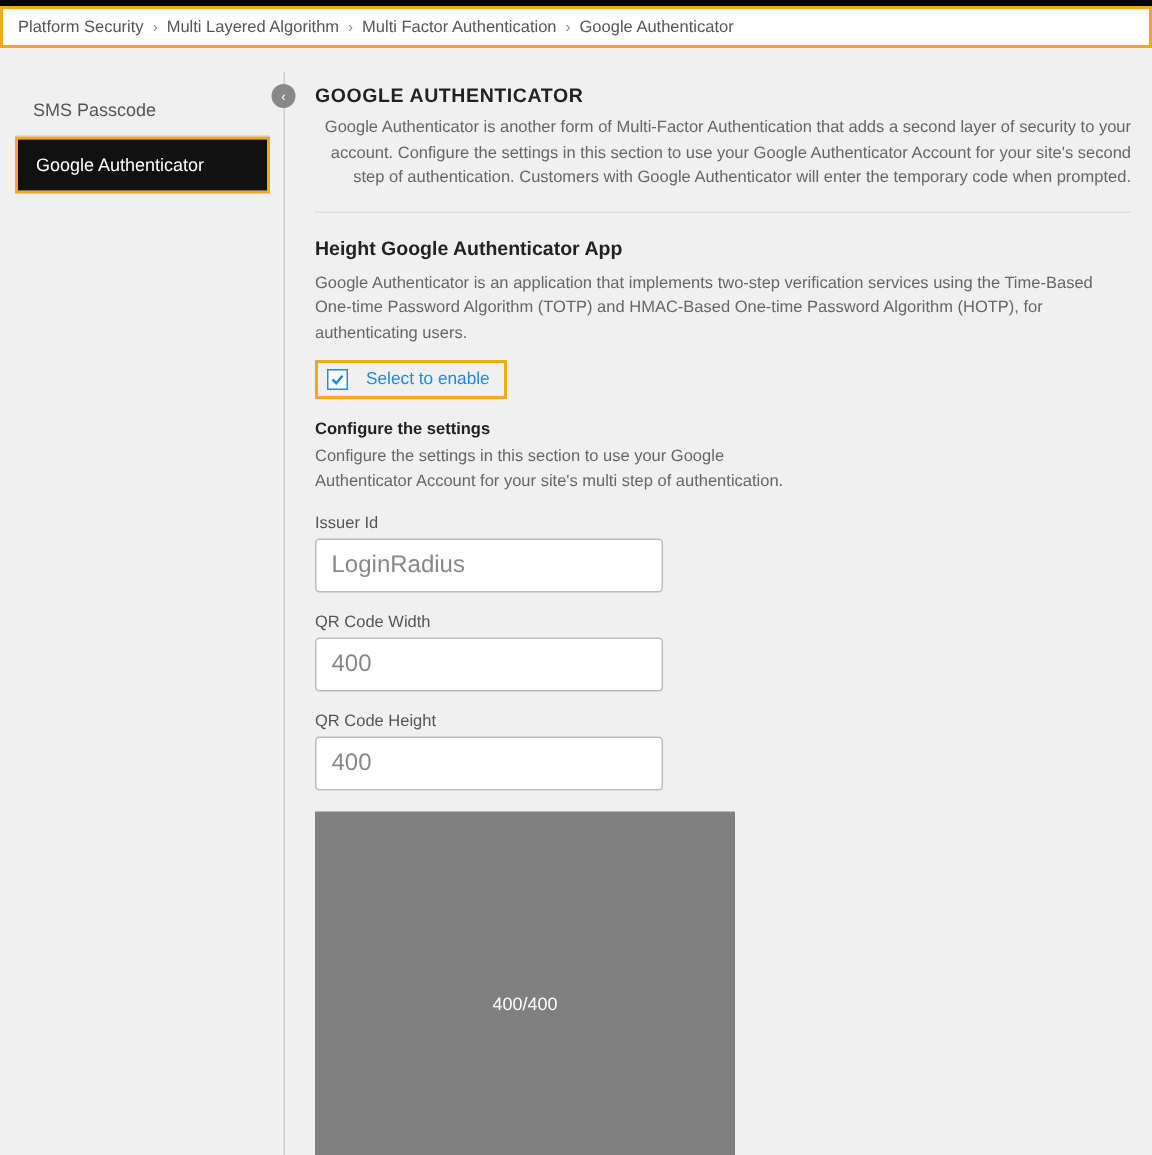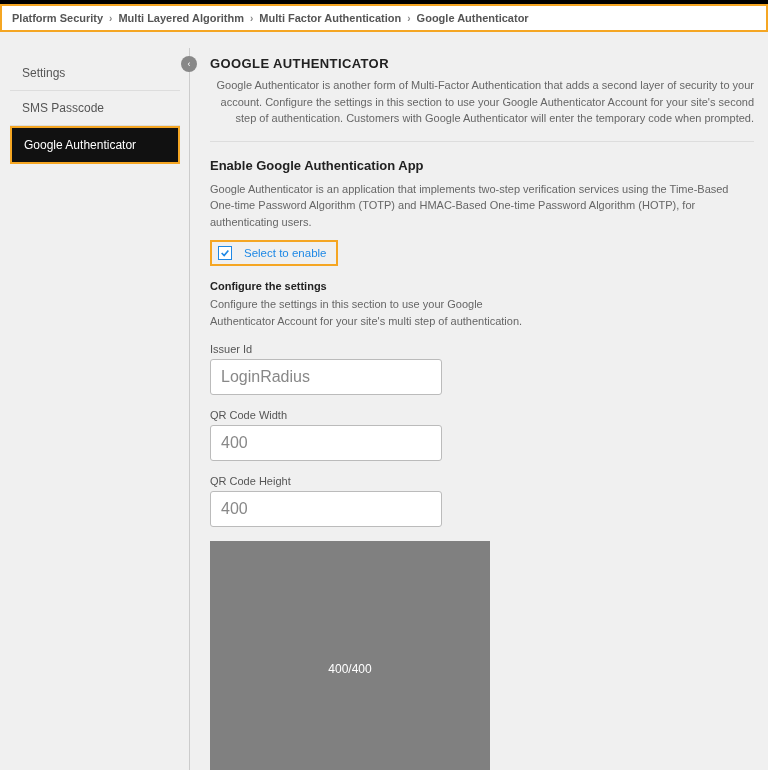--- a/index.html
+++ b/index.html
@@ -16,21 +16,20 @@
     }
     .breadcrumb {
       background: #fff;
       border: 2px solid #f5a623;
       padding: 6px 10px;
       font-size: 11px;
       color: #555;
       display: flex;
       align-items: center;
       gap: 6px;
-      font-weight: bold;
     }
     .breadcrumb .chev { color: #888; font-size: 10px; }
     .content-wrap {
       display: flex;
       padding: 16px 10px 20px 10px;
       background: #f0f0f0;
       gap: 0;
     }
     .sidebar {
       width: 170px;
@@ -190,40 +189,39 @@
   <span class="chev">›</span>
   <span>Multi Layered Algorithm</span>
   <span class="chev">›</span>
   <span>Multi Factor Authentication</span>
   <span class="chev">›</span>
   <span>Google Authenticator</span>
 </div>
 
 <div class="content-wrap">
   <div class="sidebar">
-    <div class="sidebar-item">Settings</div>
     <div class="sidebar-item">SMS Passcode</div>
     <div class="sidebar-item active-wrap">
       <div class="inner">Google Authenticator</div>
     </div>
   </div>
 
   <div class="divider-col">
     <div class="divider-line"></div>
     <div class="collapse-btn">
       <span>‹</span>
     </div>
   </div>
 
   <div class="main">
     <div class="page-title">GOOGLE AUTHENTICATOR</div>
     <div class="page-desc">Google Authenticator is another form of Multi-Factor Authentication that adds a second layer of security to your account. Configure the settings in this section to use your Google Authenticator Account for your site's second step of authentication. Customers with Google Authenticator will enter the temporary code when prompted.</div>
     <hr class="hr">
 
-    <div class="section-title">Enable Google Authentication App</div>
+    <div class="section-title">Height Google Authenticator App</div>
     <div class="section-desc">Google Authenticator is an application that implements two-step verification services using the Time-Based One-time Password Algorithm (TOTP) and HMAC-Based One-time Password Algorithm (HOTP), for authenticating users.</div>
 
     <div class="enable-row">
       <div class="checkbox">
         <svg viewBox="0 0 12 12">
             <path d="M2 6 L5 9 L10 3" stroke="#1e88e5" stroke-width="2" fill="none"></path>
           </svg>
       </div>
       <span class="enable-label">Select to enable</span>
     </div>

